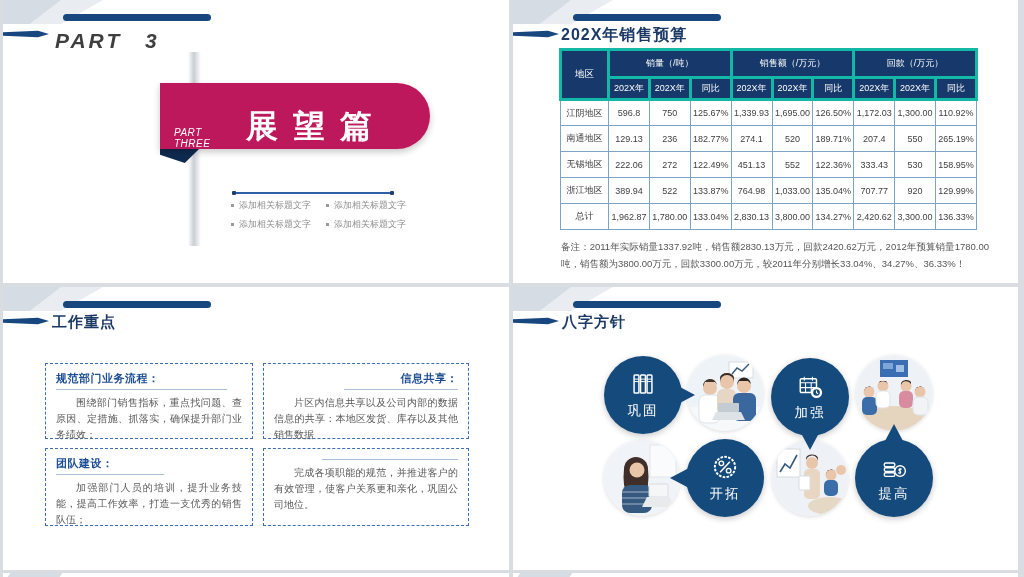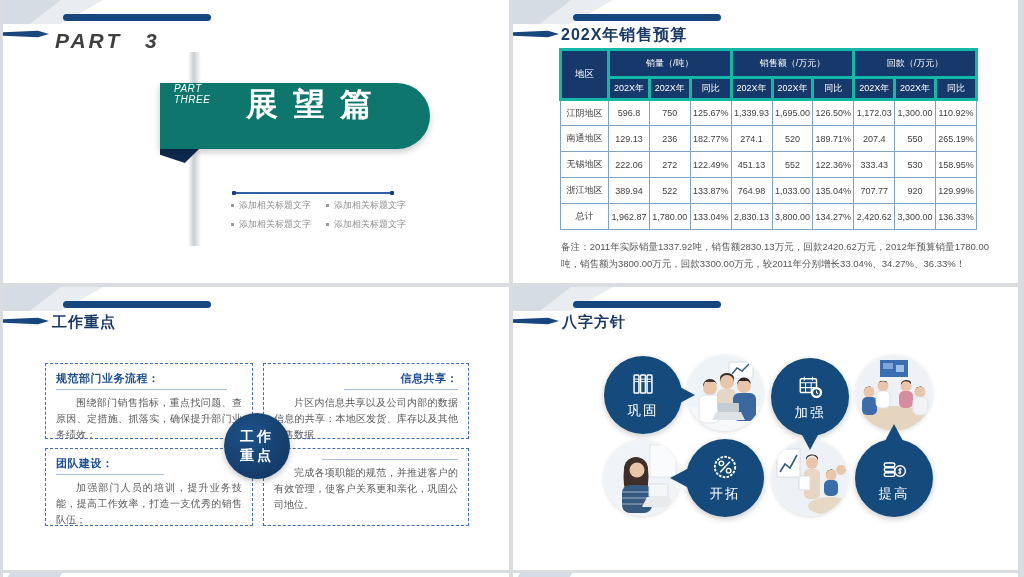--- a/index.html
+++ b/index.html
@@ -20,22 +20,22 @@
   .top-pill { position:absolute; left:60px; top:14px; width:148px; height:7px; background:#17477E; border-radius:4px; }
   .arrow-marker { position:absolute; left:0; top:30px; width:46px; height:8px; background:#17477E;
                   clip-path:polygon(0 28%,76% 8%,100% 50%,76% 92%,0 72%); }
   .slide-title { position:absolute; left:49px; top:26px; font-size:15px; font-weight:700; color:#1C3A66; letter-spacing:1px; }
 
   
   .part-label { position:absolute; left:52px; top:29px; font-size:21px; font-weight:700; font-style:italic;
                 color:#3F3F3F; letter-spacing:3px; word-spacing:14px; }
   .shadow-strip { position:absolute; left:185px; top:52px; width:13px; height:194px;
                   background:linear-gradient(90deg, rgba(90,100,115,0), rgba(90,100,115,.32) 45%, rgba(90,100,115,0)); }
-  .banner { position:absolute; left:157px; top:83px; width:270px; height:66px; background:#0f766e;
-            border-radius:0 33px 33px 0; display:flex; align-items:flex-start; box-shadow:0 3px 7px rgba(0,0,0,.22); z-index:2; }
+  .banner { position:absolute; left:157px; top:83px; width:270px; height:66px; background:#be185d;
+            border-radius:0 33px 33px 0; display:flex; align-items:flex-end; box-shadow:0 3px 7px rgba(0,0,0,.22); z-index:2; }
   .banner-fold { position:absolute; left:157px; top:148px; width:40px; height:15px; background:#0E2B4F;
                  clip-path:polygon(0 0,100% 0,62% 100%,0 45%); z-index:1; }
   .banner-kicker { font-size:10px; font-style:italic; color:#fff; margin-left:14px; width:66px; letter-spacing:.5px; }
   .banner-title { font-size:32px; font-weight:700; color:#fff; letter-spacing:15px; margin-left:6px; white-space:nowrap; }
   .slide-subtitle { position:absolute; left:194px; top:168px; width:240px; text-align:center;
                     font-size:14px; font-weight:800; color:#232323; letter-spacing:1px; }
   .divider-line { position:absolute; left:231px; top:192px; width:158px; height:1.5px; background:#2F5FA6; }
   .divider-line::before, .divider-line::after { content:""; position:absolute; top:-1.5px; width:4px; height:4px;
                     background:#1E3F74; border-radius:1px; }
   .divider-line::before { left:-2px; } .divider-line::after { right:-2px; }
@@ -257,24 +257,20 @@
     <div class="focus-box fbox3">
       <div class="focus-heading">团队建设：</div>
       <div class="focus-underline"></div>
       <div class="focus-body">加强部门人员的培训，提升业务技能，提高工作效率，打造一支优秀的销售队伍；</div>
     </div>
     <div class="focus-box fbox4 align-right">
       <div class="focus-underline"></div>
       <div class="focus-body">完成各项职能的规范，并推进客户的有效管理，使客户关系更和亲化，巩固公司地位。</div>
     </div>
 
-    <div class="center-badge">
-      <span>工作</span>
-      <span>重点</span>
-    </div>
   </div>
 
   <div class="slide slide4">
     <div class="deco-b"></div>
     <div class="deco-a"></div>
     <div class="top-pill"></div>
     <div class="arrow-marker"></div>
     <div class="slide-title">八字方针</div>
 
     <div class="photo ph1">

